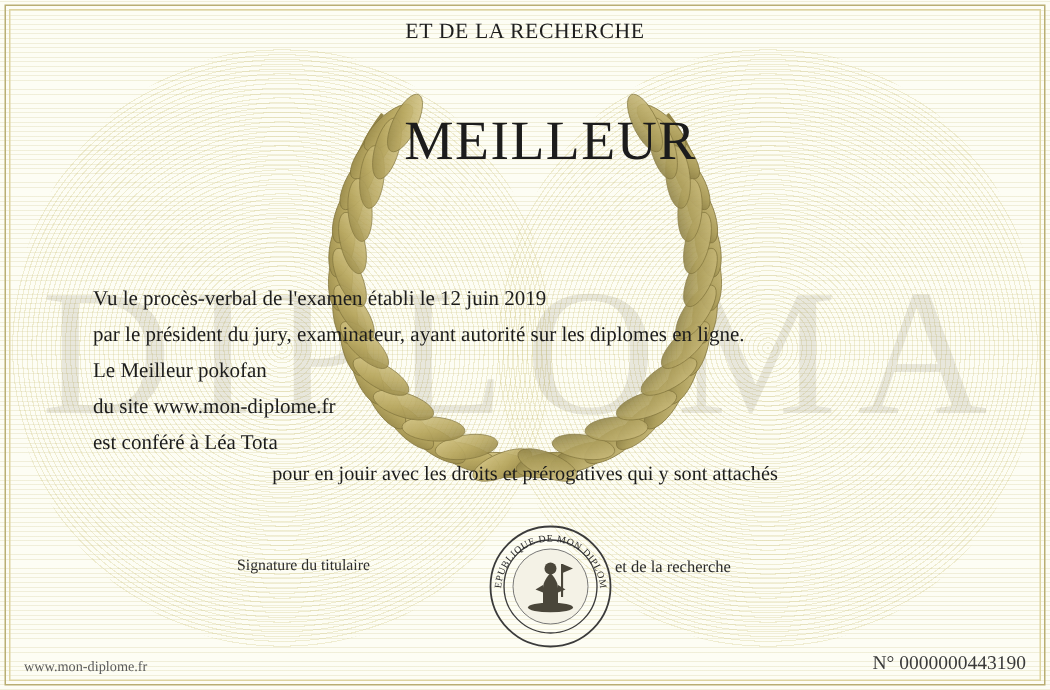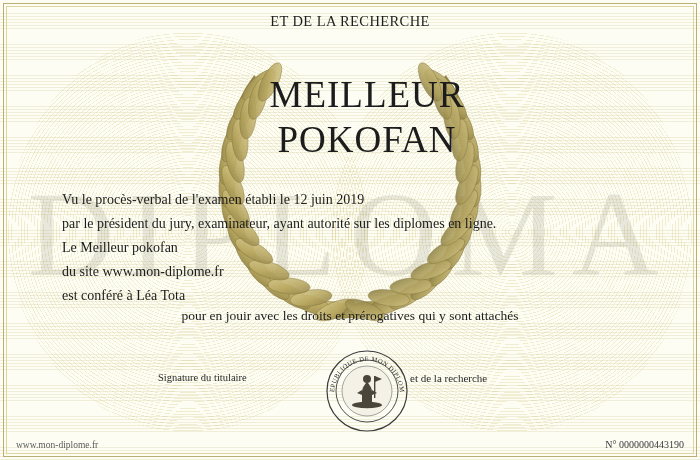--- a/index.html
+++ b/index.html
@@ -161,21 +161,21 @@
     position: absolute;
     left: 16px;
     bottom: 10px;
     font-size: 9.5px;
     color: #5a5a5a;
   }
   .footer-right {
     position: absolute;
     right: 16px;
     bottom: 10px;
-    font-size: 10px;
+    font-size: 13px;
     color: #3a3a3a;
   }
 </style>
 </head>
 <body>
 
 <div id="certificate">
 
   <div class="bg-ellipse left"></div>
   <div class="bg-ellipse right"></div>
@@ -270,21 +270,20 @@
       <use href="#leafR" transform="translate(85,24) rotate(116)" opacity="0.9"></use>
     </g>
   </svg>
 
   <div class="ministry">
     <span class="l2">ET DE LA RECHERCHE</span>
   </div>
 
   <div class="title">
     <span>MEILLEUR</span>
-    <span class="l2">POKOFAN</span>
   </div>
 
   <div class="body-block">
     <div class="line">Vu le procès-verbal de l'examen établi le 12 juin 2019</div>
     <div class="line">par le président du jury, examinateur, ayant autorité sur les diplomes en ligne.</div>
     <div class="line">Le Meilleur pokofan</div>
     <div class="line">du site www.mon-diplome.fr</div>
     <div class="line">est conféré à Léa Tota</div>
   </div>
 

